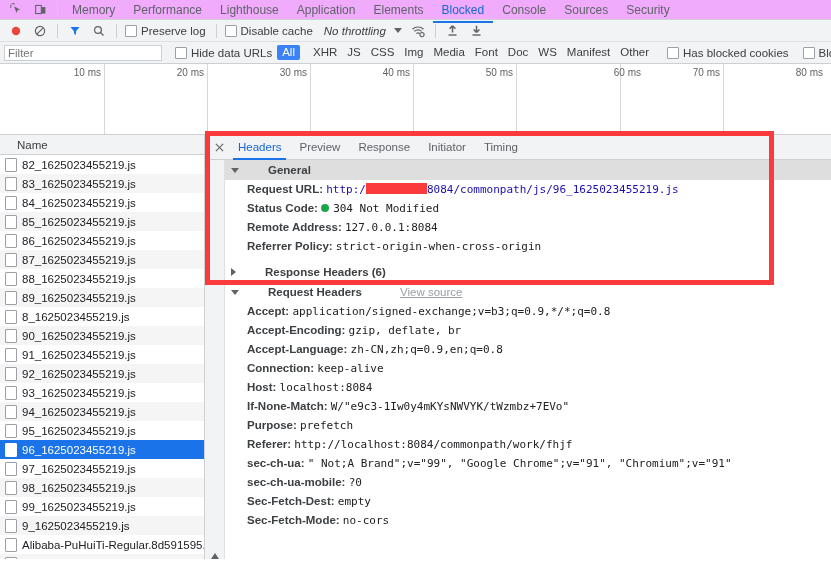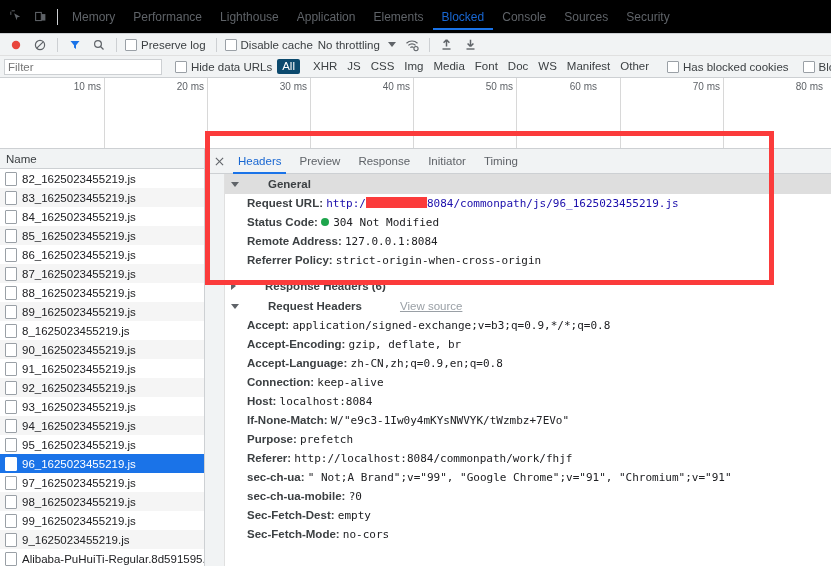--- a/index.html
+++ b/index.html
@@ -10,22 +10,22 @@
     font-family: "Liberation Sans", sans-serif;
     font-size: 12px;
     color: #202124;
     -webkit-font-smoothing: antialiased;
   }
   .app { position: relative; width: 831px; height: 566px; }
 
   
   .tabstrip {
     display: flex; align-items: center;
-    height: 34px;
-    background: #000000;
+    height: 20px;
+    background: #f0abfc;
     border-bottom: 1px solid #cdd0d3;
     padding-left: 4px;
     box-sizing: border-box;
   }
   .tb-icon {
     width: 24px; height: 22px;
     display: flex; align-items: center; justify-content: center;
     color: #5f6368;
   }
   .tb-sep {
@@ -55,21 +55,21 @@
   .chk {
     width: 10px; height: 10px;
     border: 1px solid #9aa0a6; background: #fff;
     border-radius: 1px; display: inline-block;
     margin-right: 4px; vertical-align: -1px;
   }
   .chklabel {
     display: flex; align-items: center; white-space: nowrap;
     margin-right: 2px; padding: 0 3px; color: #3c4043;
   }
-  .throttle { margin-left: 0; white-space: nowrap; color: #3c4043; }
+  .throttle { margin-left: 6px; white-space: nowrap; color: #3c4043; font-style: italic; }
   .caret-d {
     margin-left: 8px; margin-right: 4px;
     border-left: 4px solid transparent; border-right: 4px solid transparent;
     border-top: 5px solid #5f6368; display: inline-block;
   }
 
   
   .filterbar {
     display: flex; align-items: center;
     height: 22px;
@@ -83,21 +83,21 @@
     border: 1px solid #cdd0d3; background: #fff;
     font-size: 11.5px; color: #80868b;
     padding: 0 3px; box-sizing: border-box;
     font-family: "Liberation Sans", sans-serif;
     outline: none;
   }
   .ftype {
     padding: 0 5px; height: 15px; line-height: 15px;
     color: #3c4043; white-space: nowrap; border-radius: 2px;
   }
-  .ftype.sel { background: #0c4a6e; color: #fff; }
+  .ftype.sel { background: #3b82f6; color: #fff; }
   .fsep { width: 1px; height: 14px; background: #cdd0d3; margin: 0 4px; }
 
   
   .overview {
     position: relative; height: 70px;
     background: #fff; border-bottom: 1px solid #cdd0d3;
     overflow: hidden;
   }
   .ovtick {
     position: absolute; top: 0; bottom: 0;
@@ -115,21 +115,21 @@
 
   .reqlist {
     width: 205px; flex: none;
     border-right: 1px solid #cdd0d3;
     box-sizing: border-box; overflow: hidden;
     background: #fff;
   }
   .reqhead {
     height: 20px; line-height: 20px;
     font-size: 11.5px; color: #3c4043;
-    padding-left: 6px;
+    padding-left: 17px;
     border-bottom: 1px solid #cdd0d3;
     background: #f1f3f4;
     box-sizing: border-box;
   }
   .reqrow {
     display: flex; align-items: center;
     height: 19px; padding-left: 5px;
     font-size: 11.5px; color: #202124;
     white-space: nowrap; overflow: hidden;
     box-sizing: border-box;
@@ -355,21 +355,21 @@
     <div class="ovtick" style="left:310px"></div>
     <div class="ovtick" style="left:413px"></div>
     <div class="ovtick" style="left:516px"></div>
     <div class="ovtick" style="left:620px"></div>
     <div class="ovtick" style="left:723px"></div>
     <div class="ovlabel" style="left:104px">10 ms</div>
     <div class="ovlabel" style="left:207px">20 ms</div>
     <div class="ovlabel" style="left:310px">30 ms</div>
     <div class="ovlabel" style="left:413px">40 ms</div>
     <div class="ovlabel" style="left:516px">50 ms</div>
-    <div class="ovlabel" style="left:600px">60 ms</div>
+    <div class="ovlabel" style="left:644px">60 ms</div>
     <div class="ovlabel" style="left:723px">70 ms</div>
     <div class="ovlabel" style="left:826px">80 ms</div>
   </div>
 
   <div class="split">
 
     <div class="reqlist">
       <div class="reqhead">Name</div>
       <div class="reqrow">
           <span class="ficon"></span>

